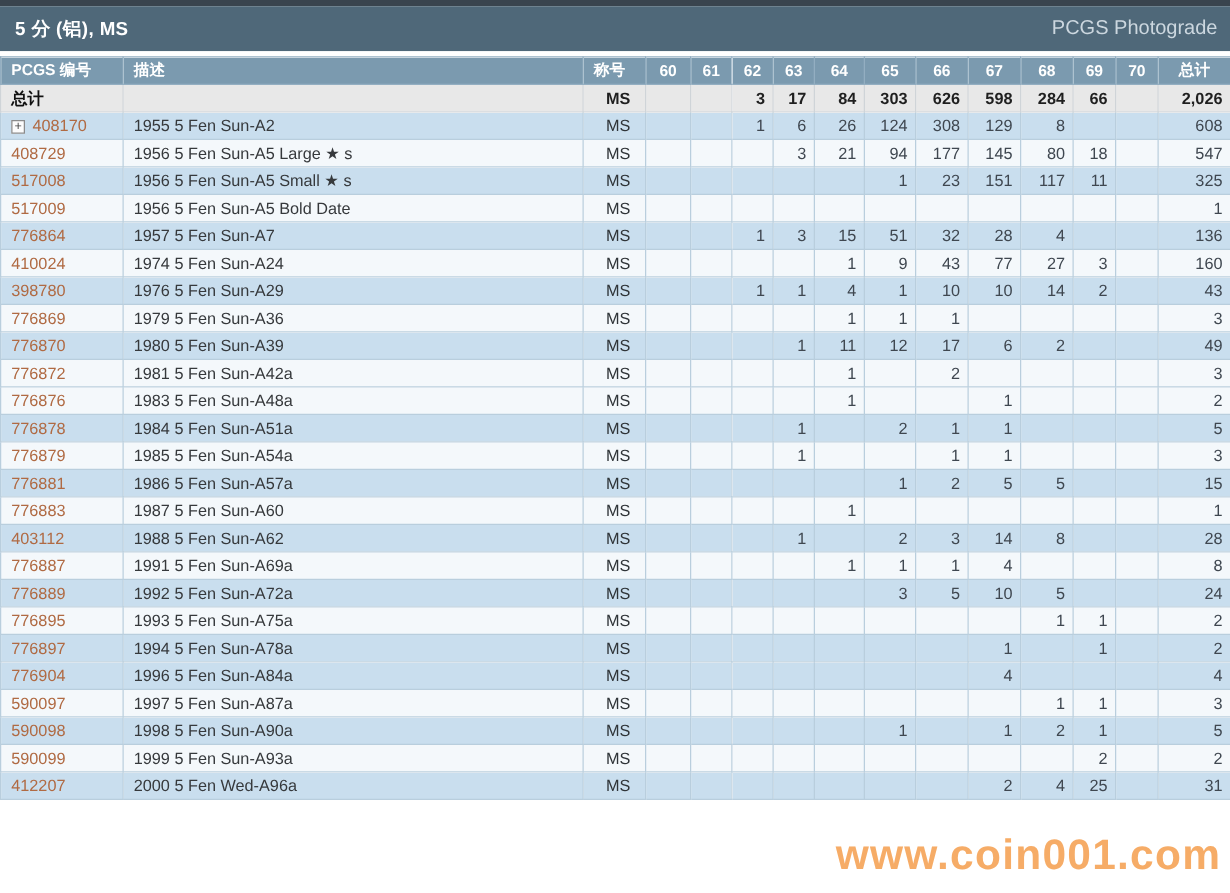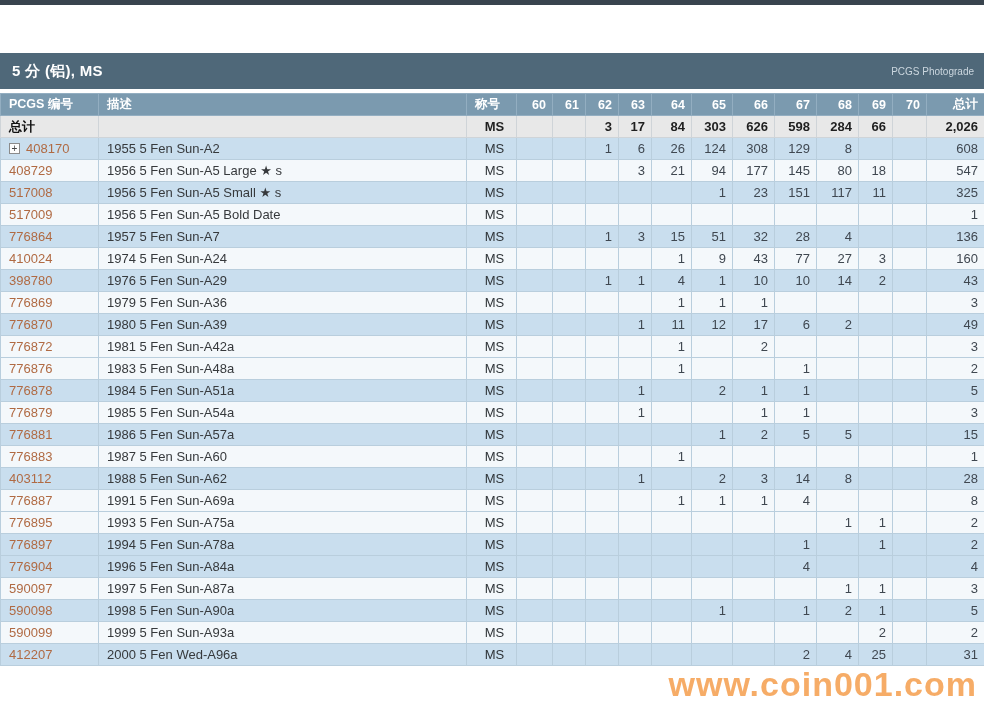--- a/index.html
+++ b/index.html
@@ -4,37 +4,37 @@
 <style>
   html,body{margin:0;padding:0;}
   body{
     width:984px;height:714px;overflow:hidden;background:#ffffff;
     font-family:"Liberation Sans","DejaVu Sans",sans-serif;
     position:relative;
   }
   .top-strip{height:5px;background:#39444e;}
   .title-bar{
     height:36px;background:#4f6879;display:flex;align-items:center;
-    justify-content:space-between;padding:0 10px 0 12px;box-sizing:border-box;margin-top:48px;
+    justify-content:space-between;padding:0 10px 0 12px;box-sizing:border-box;
   }
   .title-bar .title{color:#ffffff;font-size:15px;font-weight:bold;letter-spacing:.3px;}
-  .title-bar .photograde{color:#ccd7df;font-size:10px;text-decoration:none;cursor:pointer;}
+  .title-bar .photograde{color:#ccd7df;font-size:16px;text-decoration:none;cursor:pointer;}
   .gap{height:4px;background:#ffffff;}
   table{
     width:984px;table-layout:fixed;border-collapse:collapse;
     font-size:13px;color:#3d4348;
   }
   th,td{
     height:22px;padding:0 6px;box-sizing:border-box;overflow:hidden;
     white-space:nowrap;border:1px solid #b9ced e;
   }
   th,td{border:1px solid #b9cedd;}
   thead th{
     background:#7b9aaf;color:#ffffff;font-weight:bold;font-size:12.5px;
-    border-color:#93aec1;text-align:right;
+    border-color:#93aec1;text-align:center;
   }
   thead th.left{text-align:left;padding-left:8px;margin-top:40px;}
   td.num{text-align:right;color:#3f4750;}
   td.c-id{padding-left:8px;text-align:left;}
   td.c-desc{padding-left:8px;text-align:left;color:#36393c;}
   td.c-des{padding-left:12px;text-align:center;color:#2f3438;}
   tr.alt td{background:#c9deee;}
   tr.plain td{background:#f4f8fb;}
   tr.totals td{
     background:#e8e8e8;border-color:#cfd4d8;color:#1f1f1f;font-weight:bold;
@@ -402,20 +402,37 @@
         <td class="num"></td>
         <td class="num">1</td>
         <td class="num">1</td>
         <td class="num">1</td>
         <td class="num">4</td>
         <td class="num"></td>
         <td class="num"></td>
         <td class="num"></td>
         <td class="num">8</td>
       </tr>
+      <tr class="alt">
+        <td class="c-id"><span class="pcgs-link">776889</span></td>
+        <td class="c-desc">1992 5 Fen Sun-A72a</td>
+        <td class="c-des">MS</td>
+        <td class="num"></td>
+        <td class="num"></td>
+        <td class="num"></td>
+        <td class="num"></td>
+        <td class="num"></td>
+        <td class="num">3</td>
+        <td class="num">5</td>
+        <td class="num">10</td>
+        <td class="num">5</td>
+        <td class="num"></td>
+        <td class="num"></td>
+        <td class="num">24</td>
+      </tr>
       <tr class="plain">
         <td class="c-id"><span class="pcgs-link">776895</span></td>
         <td class="c-desc">1993 5 Fen Sun-A75a</td>
         <td class="c-des">MS</td>
         <td class="num"></td>
         <td class="num"></td>
         <td class="num"></td>
         <td class="num"></td>
         <td class="num"></td>
         <td class="num"></td>

